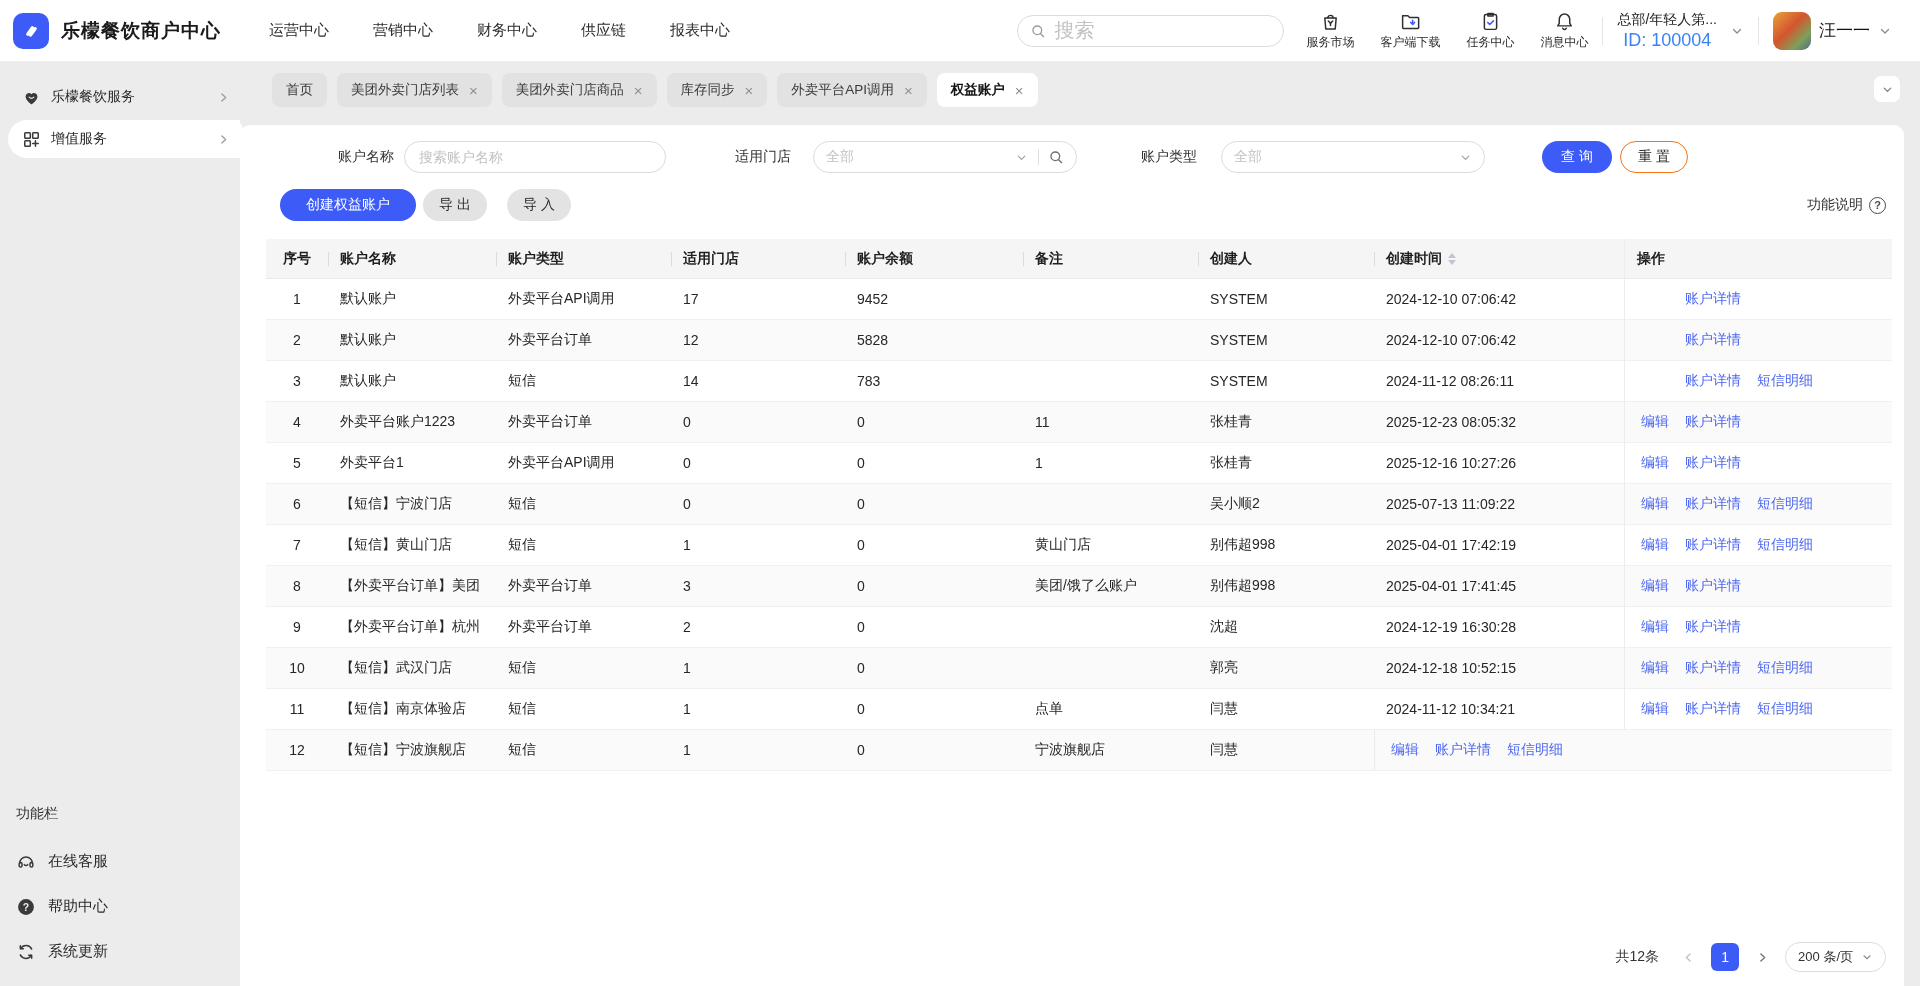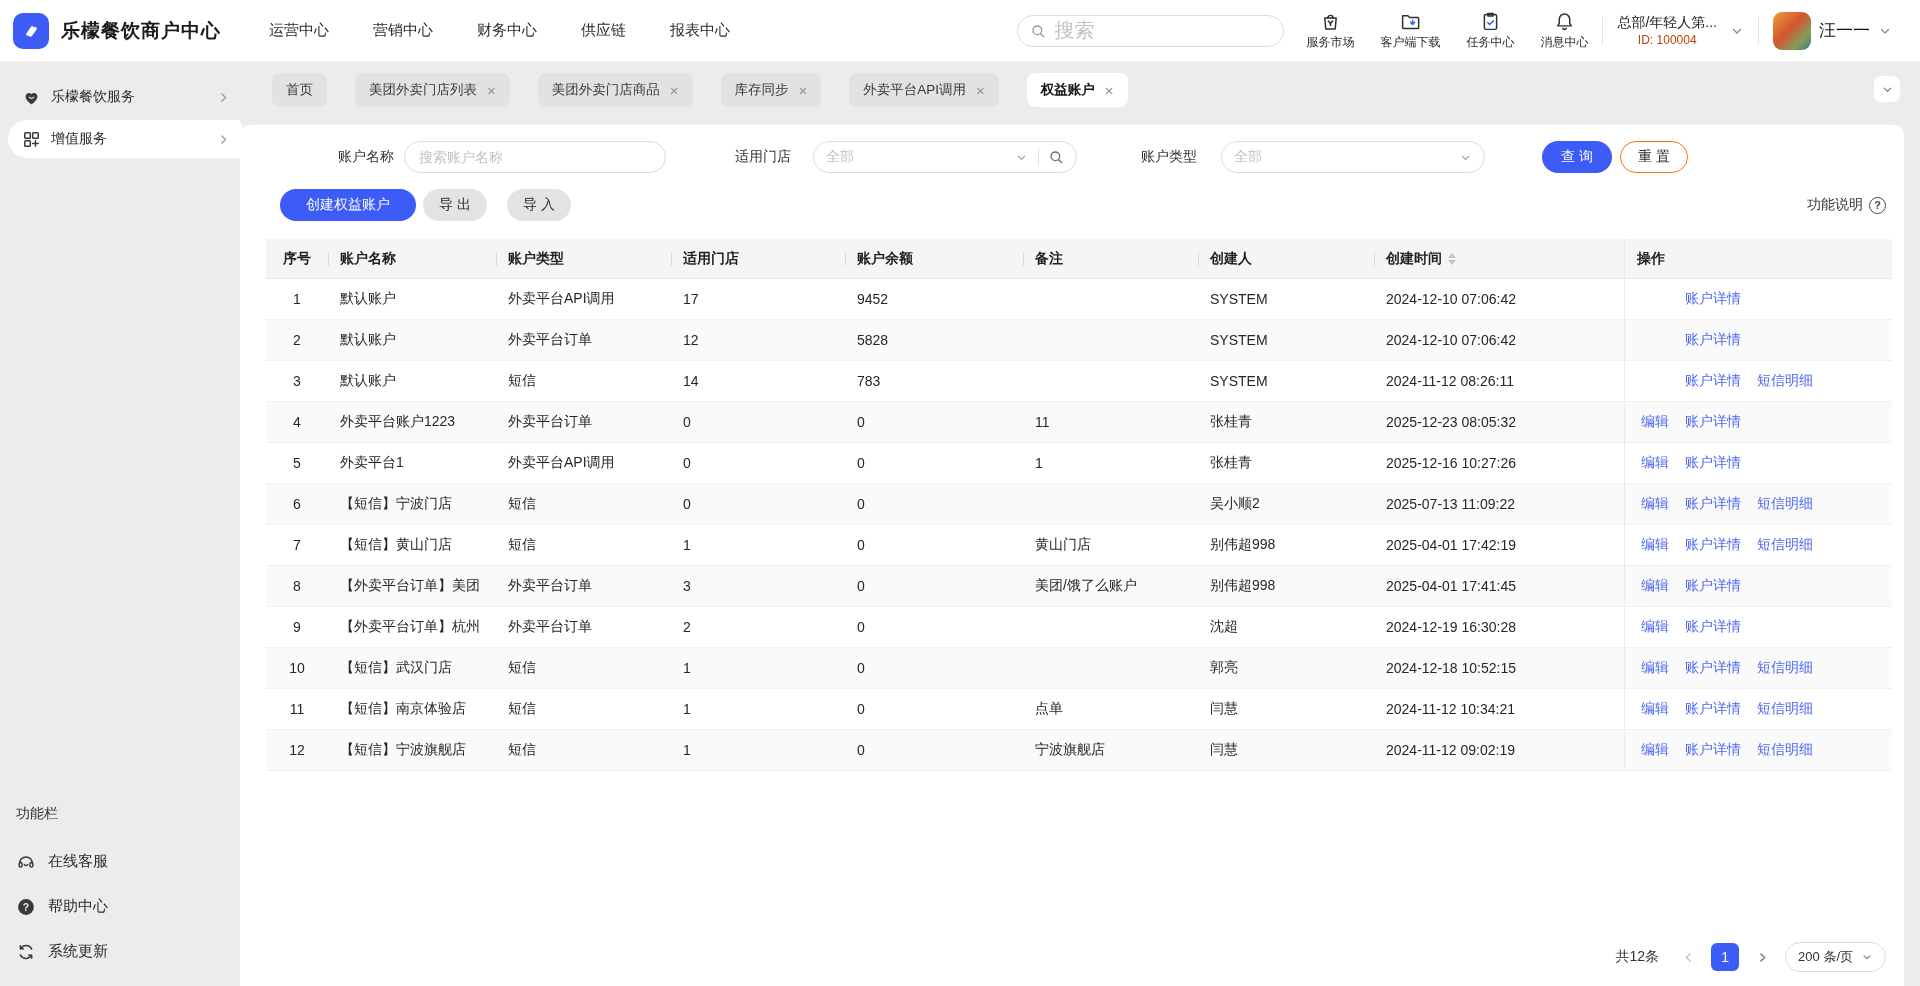--- a/index.html
+++ b/index.html
@@ -19,40 +19,40 @@
     display:flex; align-items:center; padding:0 12px; gap:8px; background:#fff; }
   .nav-search input { border:none; outline:none; font-size:20px; width:200px; background:transparent; color:#15803d; }
   .nav-search input::placeholder { color:#c2c2c2; }
   .quick-group { display:flex; margin-left:22px; gap:26px; }
   .quick { display:flex; flex-direction:column; align-items:center; gap:2px; cursor:pointer; }
   .quick .q-label { font-size:12px; color:#2b2b2b; white-space:nowrap; }
   .v-div { width:1px; height:28px; background:#e4e4e4; margin:0 14px; }
   .org { display:flex; align-items:center; gap:13px; cursor:pointer; }
   .org-text { display:flex; flex-direction:column; align-items:center; }
   .org-name { font-size:14px; color:#222; }
-  .org-id { font-size:12px; color:#c2410c; margin-top:1px; }
+  .org-id { font-size:18px; color:#3b82f6; margin-top:1px; }
   .avatar { width:38px; height:38px; border-radius:9px; flex:none;
     background:linear-gradient(135deg,#e8a13c 0%,#d4552f 45%,#7fa05a 75%,#4d6b8a 100%); }
   .user { display:flex; align-items:center; gap:8px; margin-right:28px; cursor:pointer; }
   .user-name { font-size:17px; color:#111; }
 
   
   .sidebar { position:absolute; left:0; top:62px; width:240px; height:924px; background:#ececed; z-index:10; }
   .side-item { height:38px; margin:0 0 4px 8px; display:flex; align-items:center; gap:10px;
     padding:0 10px 0 14px; font-size:14px; color:#2b2b2b; cursor:pointer; border-radius:19px 0 0 19px; }
   .side-item:first-child { margin-top:16px; }
   .side-item.active { background:#fff; }
   .side-item .grow { flex:1; }
   .side-footer { position:absolute; left:0; bottom:12px; width:240px; padding-left:16px; }
   .side-footer-title { font-size:14px; color:#333; margin-bottom:16px; }
   .side-footer-item { display:flex; align-items:center; gap:12px; height:45px; font-size:15px; color:#2b2b2b; cursor:pointer; }
 
   
   .tabbar { position:absolute; left:240px; top:62px; right:16px; height:56px;
-    display:flex; align-items:center; gap:28px; padding-left:32px; z-index:5; }
+    display:flex; align-items:center; gap:10px; padding-left:32px; z-index:5; }
   .tab { height:34px; display:flex; align-items:center; padding:0 14px; background:#e2e2e3;
     border-radius:8px; font-size:13.5px; color:#3a3a3a; cursor:pointer; white-space:nowrap; }
   .tab.active { background:#fff; font-weight:bold; color:#141414; }
   .tab .tab-close { margin-left:10px; color:#8f8f8f; font-size:15px; line-height:1; font-weight:normal; }
   .tab-collapse { position:absolute; right:4px; top:14px; width:26px; height:26px; background:#fff;
     border-radius:7px; display:flex; align-items:center; justify-content:center; cursor:pointer; }
 
   
   .card { position:absolute; left:240px; top:125px; width:1664px; bottom:0; background:#fff;
     border-radius:10px 10px 0 0; z-index:4; }
@@ -570,21 +570,20 @@
           </div>
         </div>
         <div class="trow">
           <div class="td c0">12</div>
           <div class="td c1">【短信】宁波旗舰店</div>
           <div class="td c2">短信</div>
           <div class="td c3">1</div>
           <div class="td c4">0</div>
           <div class="td c5">宁波旗舰店</div>
           <div class="td c6">闫慧</div>
-          <div class="td c7">2024-11-12 09:02:19</div>
           <div class="td c8 ops">
             <span class="op-link">编辑</span>
             <span class="op-link">账户详情</span>
             <span class="op-link">短信明细</span>
           </div>
         </div>
       </div>
   </div>
 
   <div class="pager">

